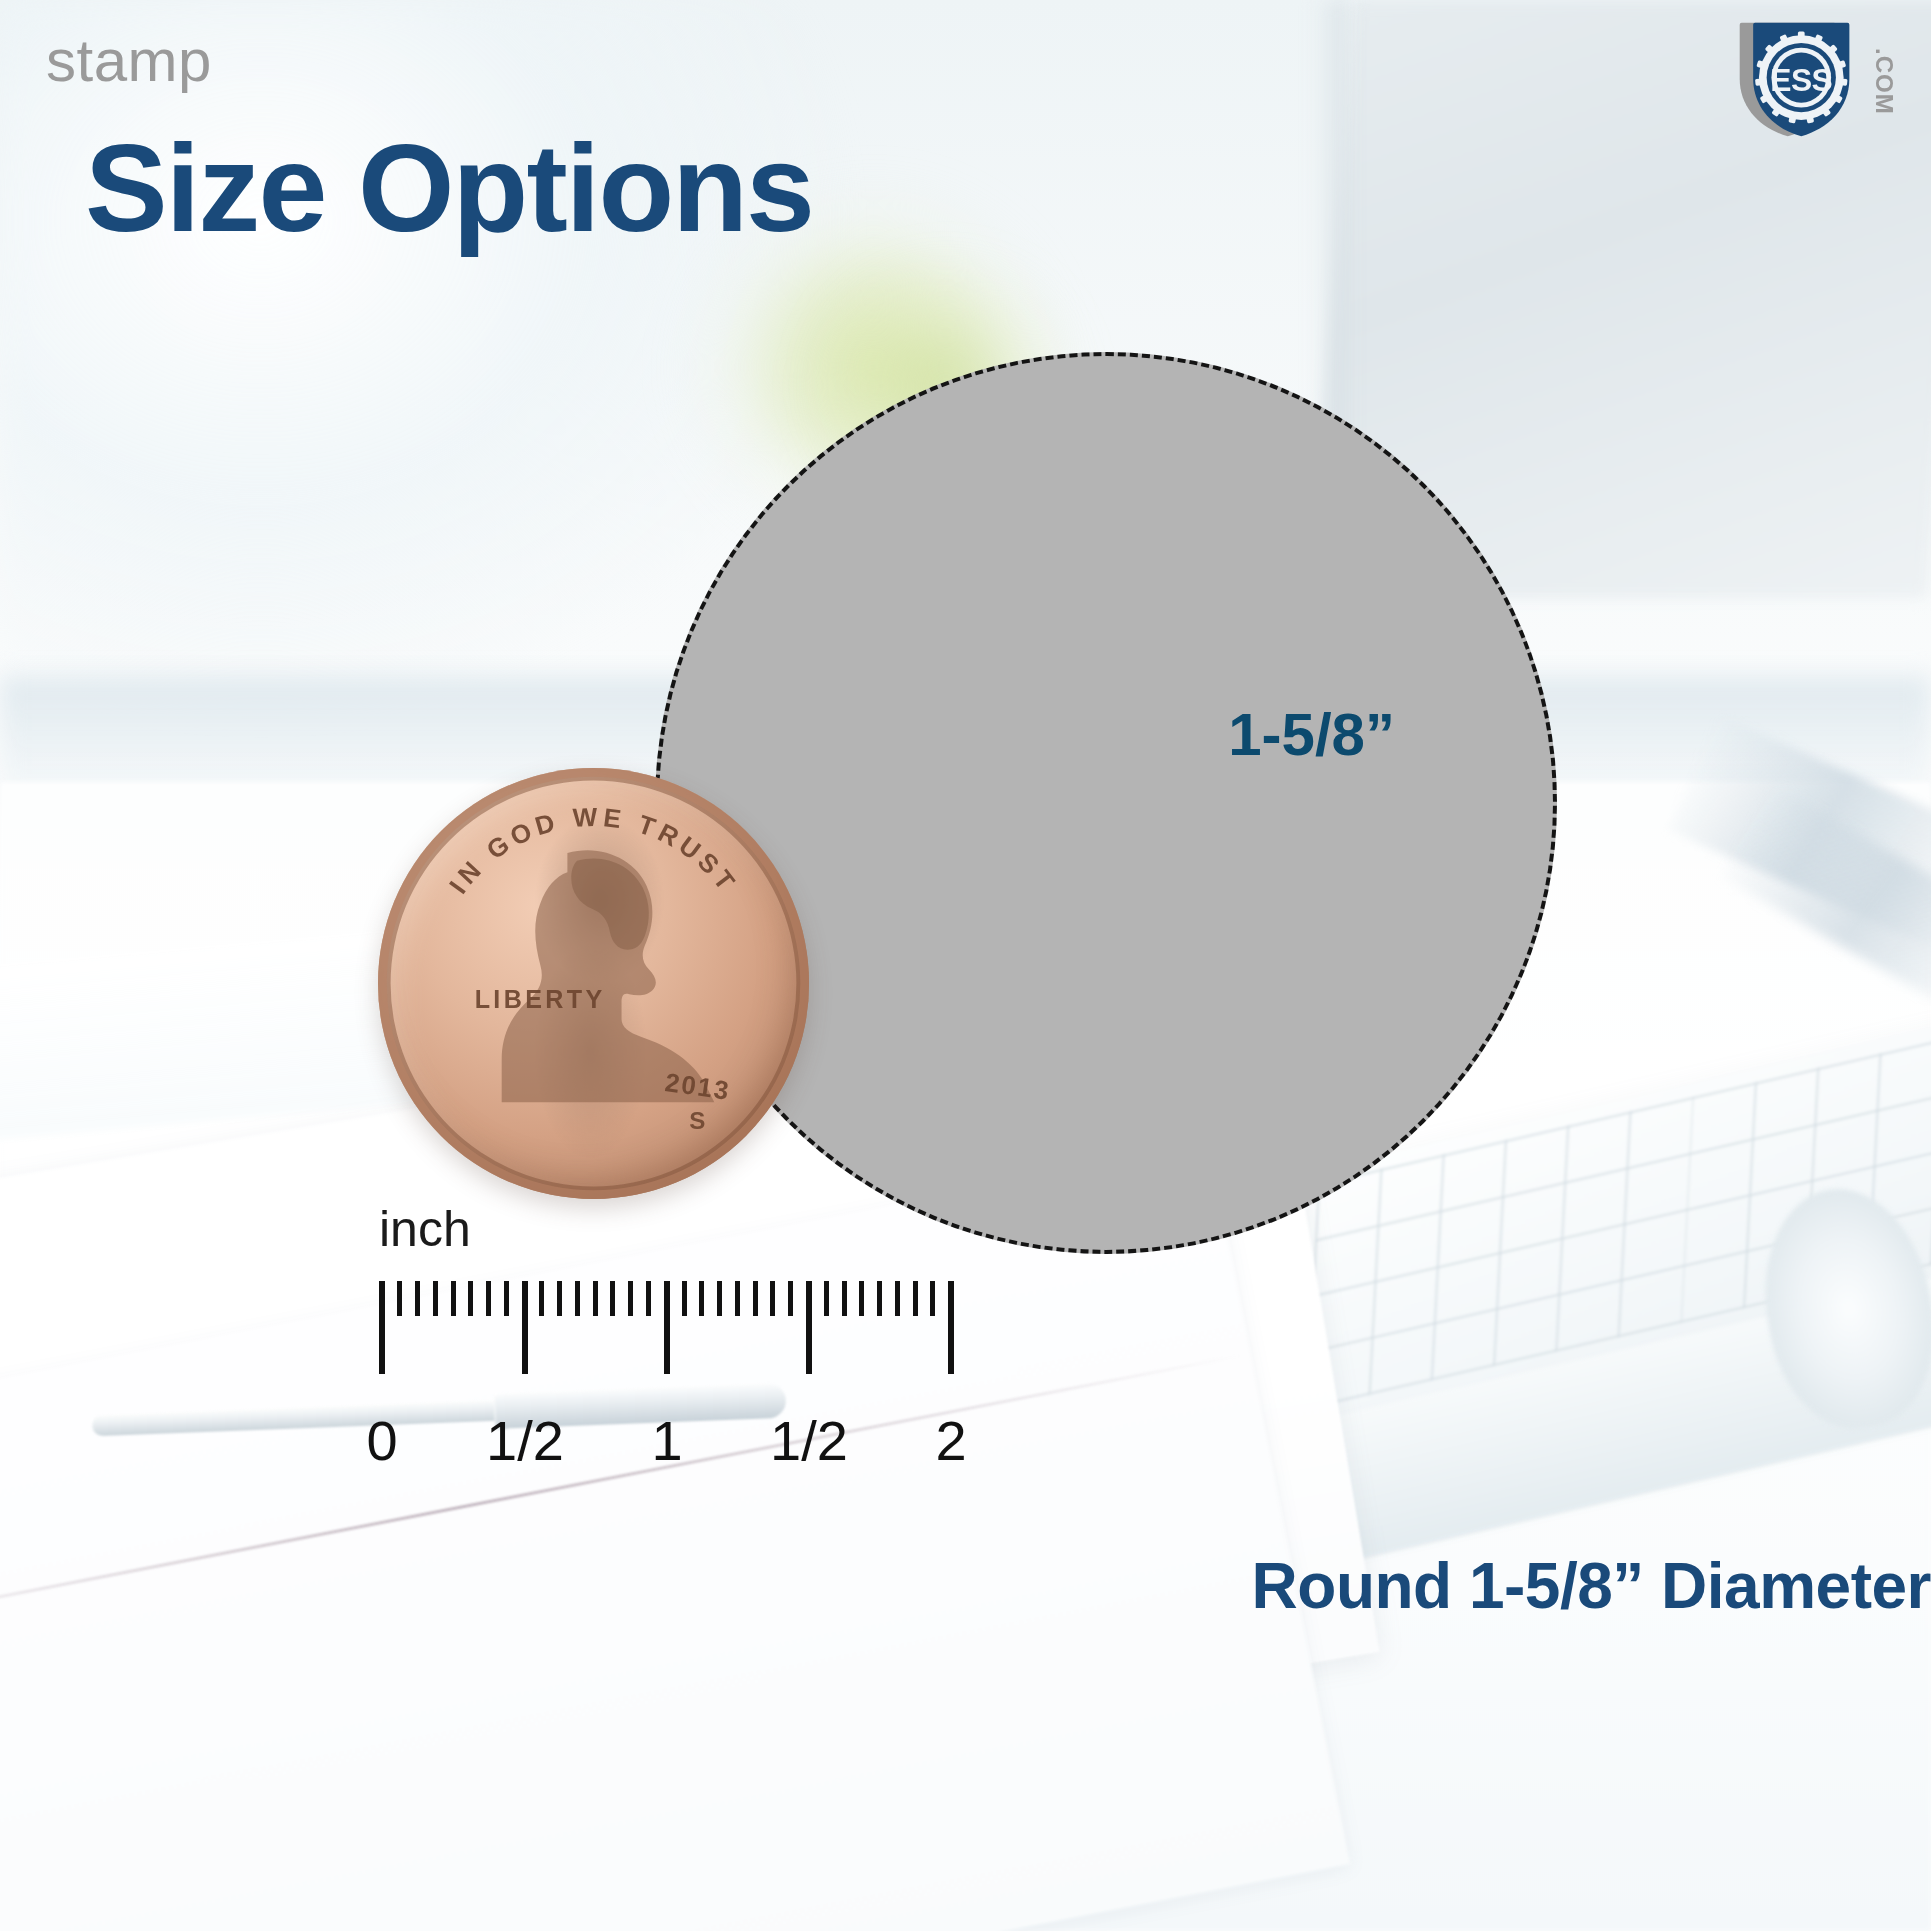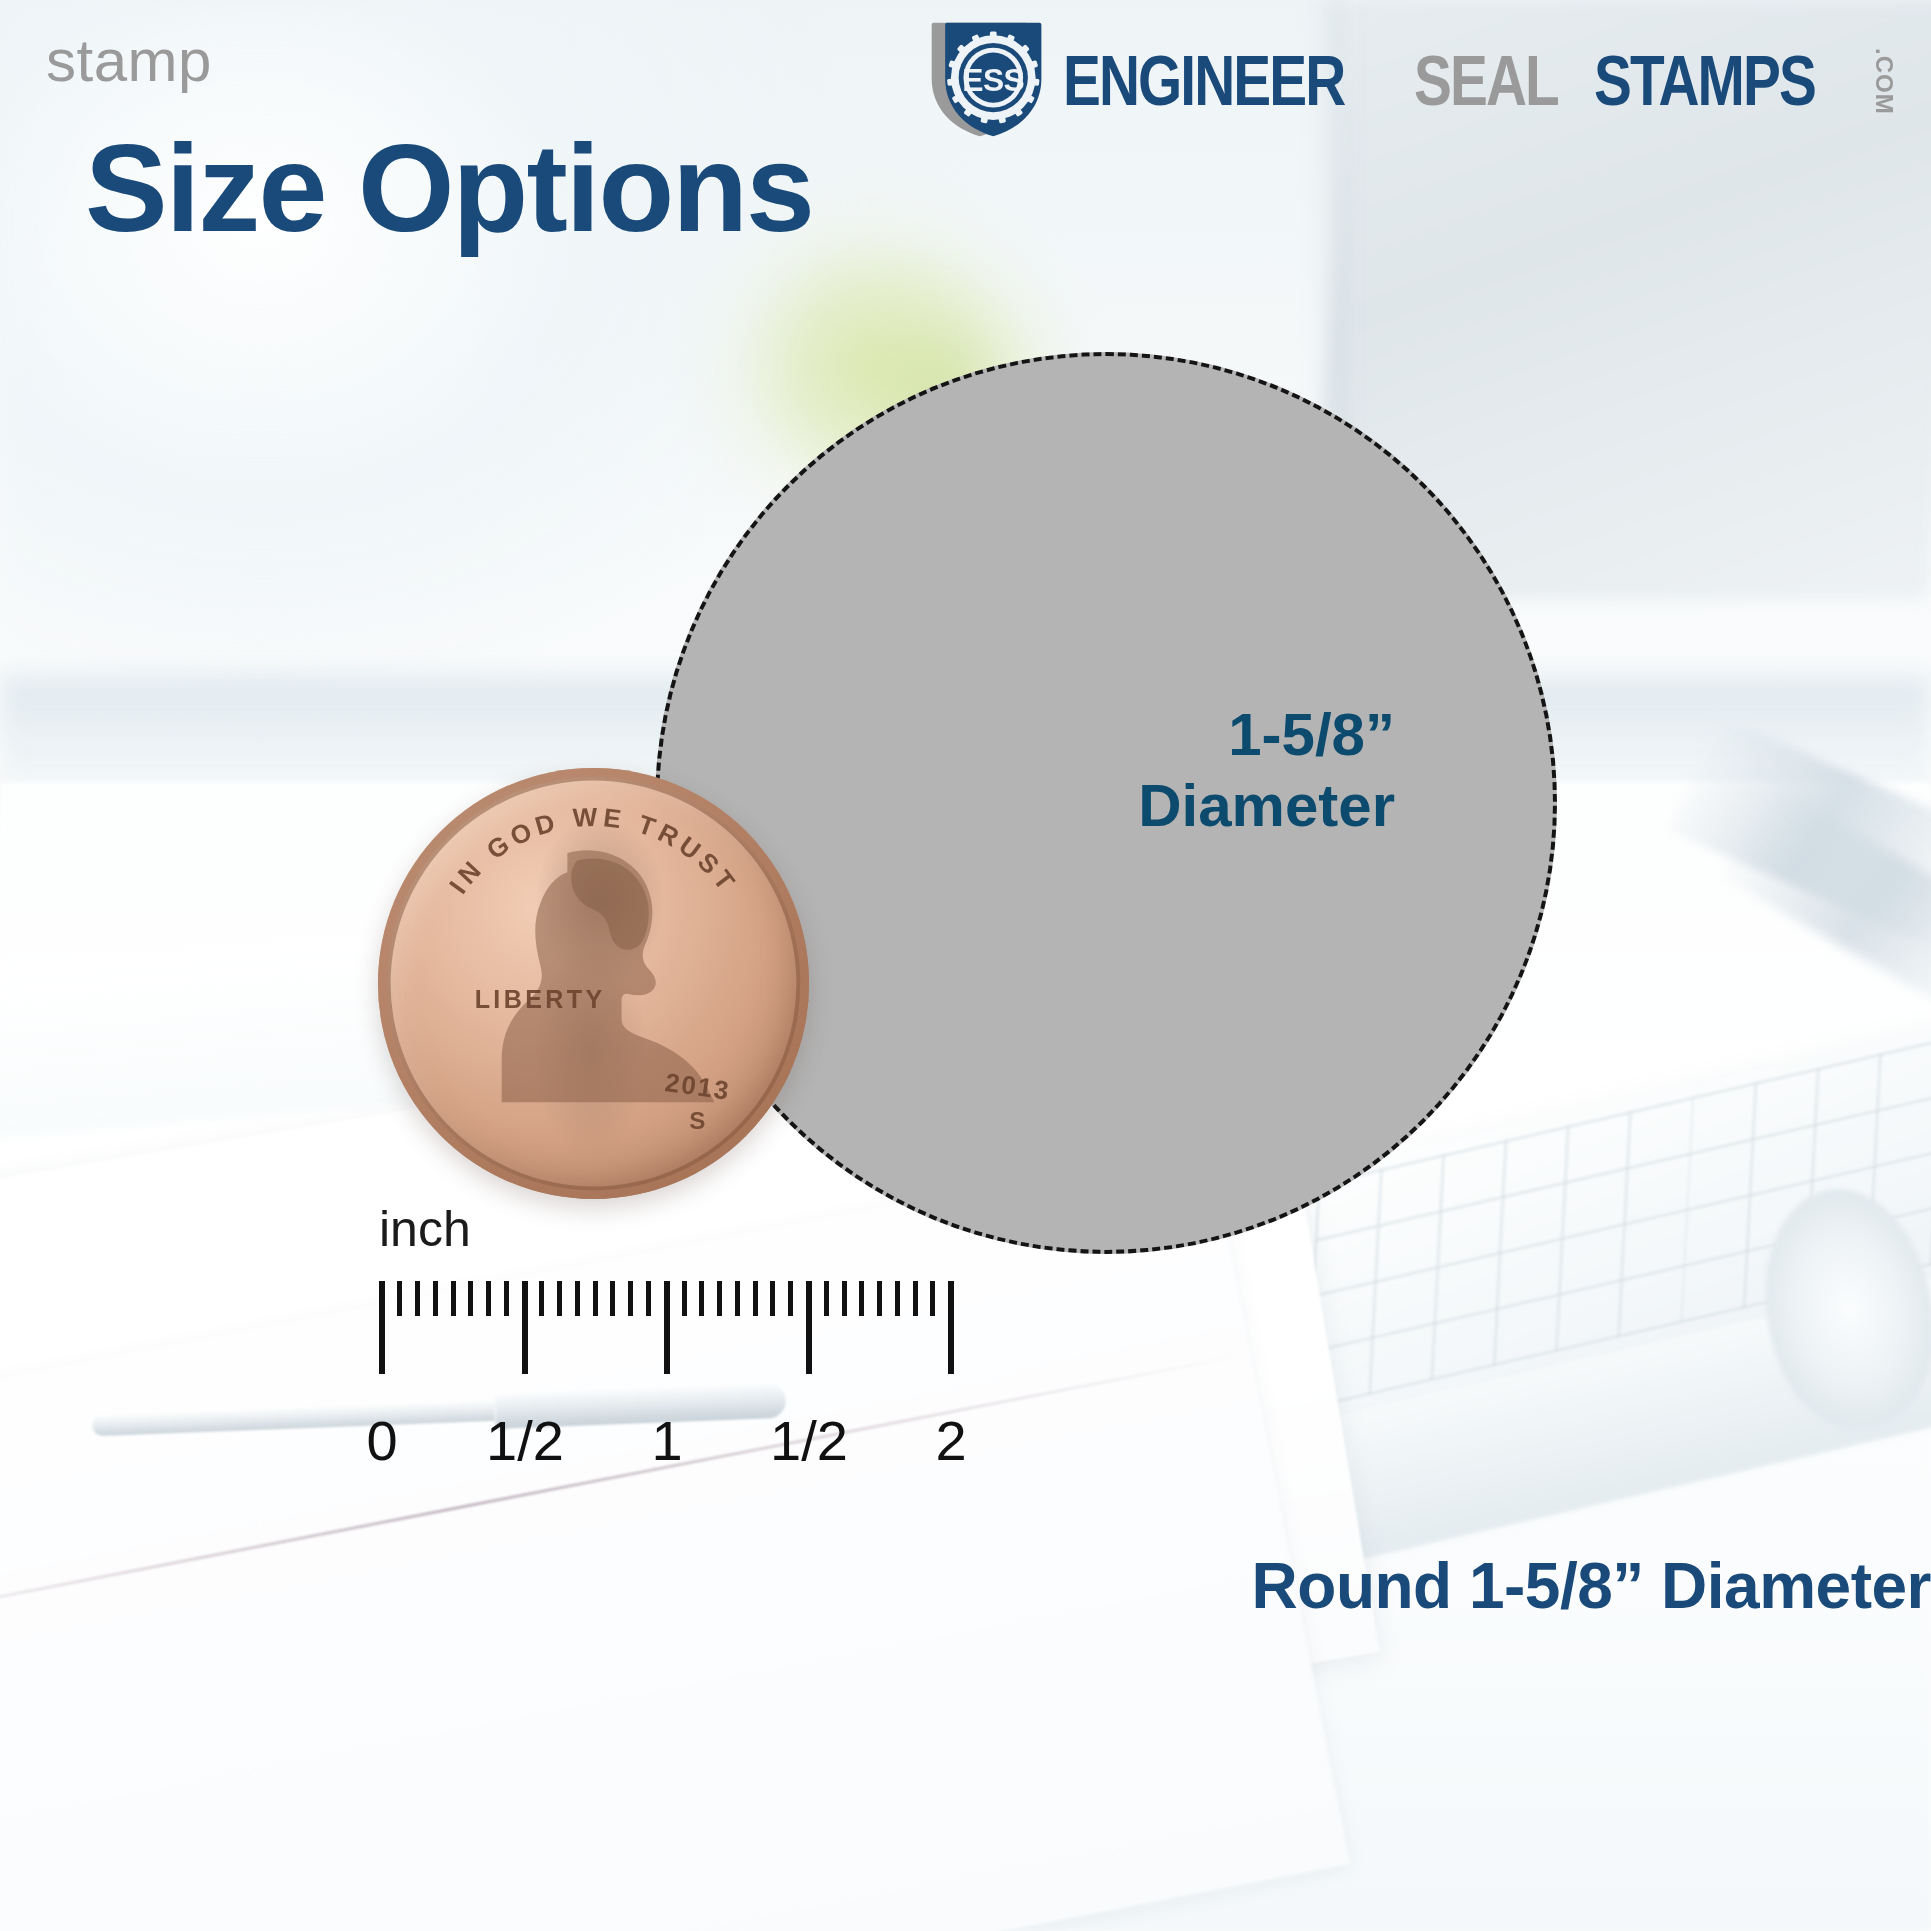--- a/index.html
+++ b/index.html
@@ -302,32 +302,26 @@
             <rect x="-3.5" y="-48" width="7" height="11" rx="1.6" transform="rotate(240)"></rect>
             <rect x="-3.5" y="-48" width="7" height="11" rx="1.6" transform="rotate(264)"></rect>
             <rect x="-3.5" y="-48" width="7" height="11" rx="1.6" transform="rotate(288)"></rect>
             <rect x="-3.5" y="-48" width="7" height="11" rx="1.6" transform="rotate(312)"></rect>
             <rect x="-3.5" y="-48" width="7" height="11" rx="1.6" transform="rotate(336)"></rect>
           </g>
         </g>
         <text x="72" y="77" text-anchor="middle" font-family="Liberation Sans, sans-serif" font-size="33" font-weight="700" fill="#eef3f7" letter-spacing="-0.5">ESS</text>
       </svg>
     </div>
-    <div class="logo-word">
-      <span class="w w-blue">ENGINEER</span>
-      <span class="w w-gray">SEAL</span>
-      <span class="w w-blue">STAMPS</span>
-    </div>
     <span class="logo-dotcom">.COM</span>
   </div>
 
   <div class="sample-circle"></div>
   <div class="sample-label">
     <div>1-5/8”</div>
-    <div>Diameter</div>
   </div>
 
   <div class="penny">
     <div class="penny-bust"></div>
     <svg viewBox="0 0 446 446" aria-hidden="true">
       <defs>
         <path id="mottoArc" d="M 60 223 A 163 163 0 0 1 386 223"></path>
       </defs>
       <text font-family="Liberation Sans, sans-serif" font-size="27" font-weight="600" fill="#6e4630" letter-spacing="5" opacity="0.92">
         <textPath href="#mottoArc" startOffset="50%" text-anchor="middle">IN GOD WE TRUST</textPath>

